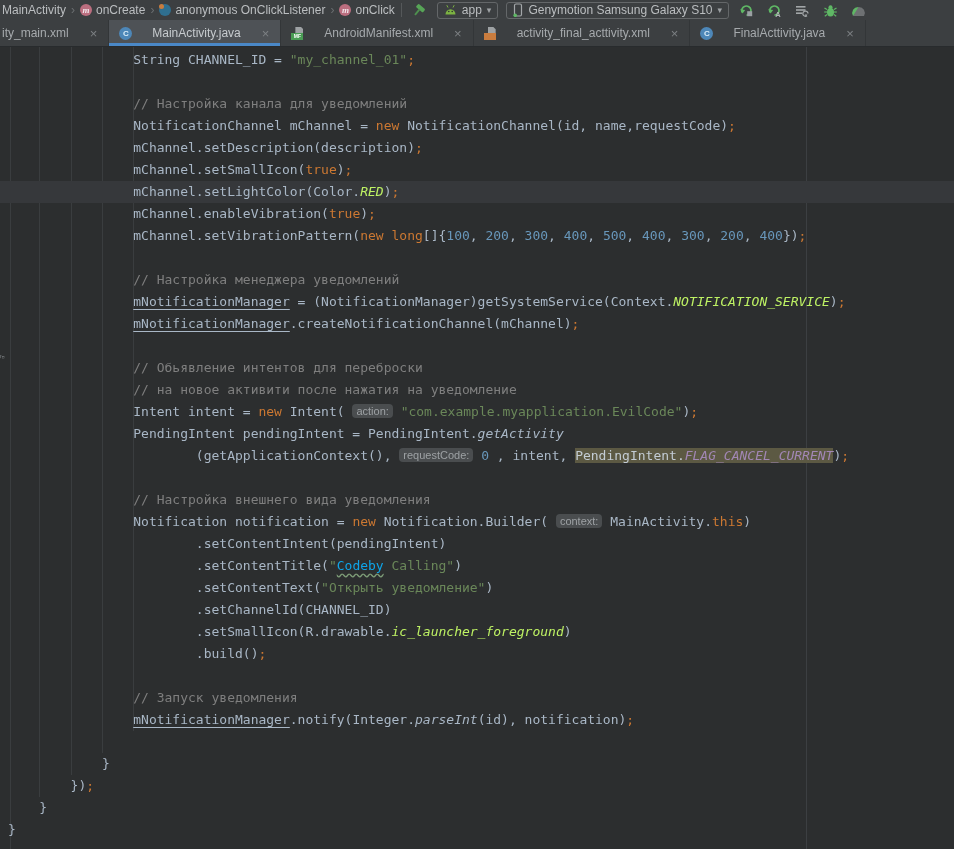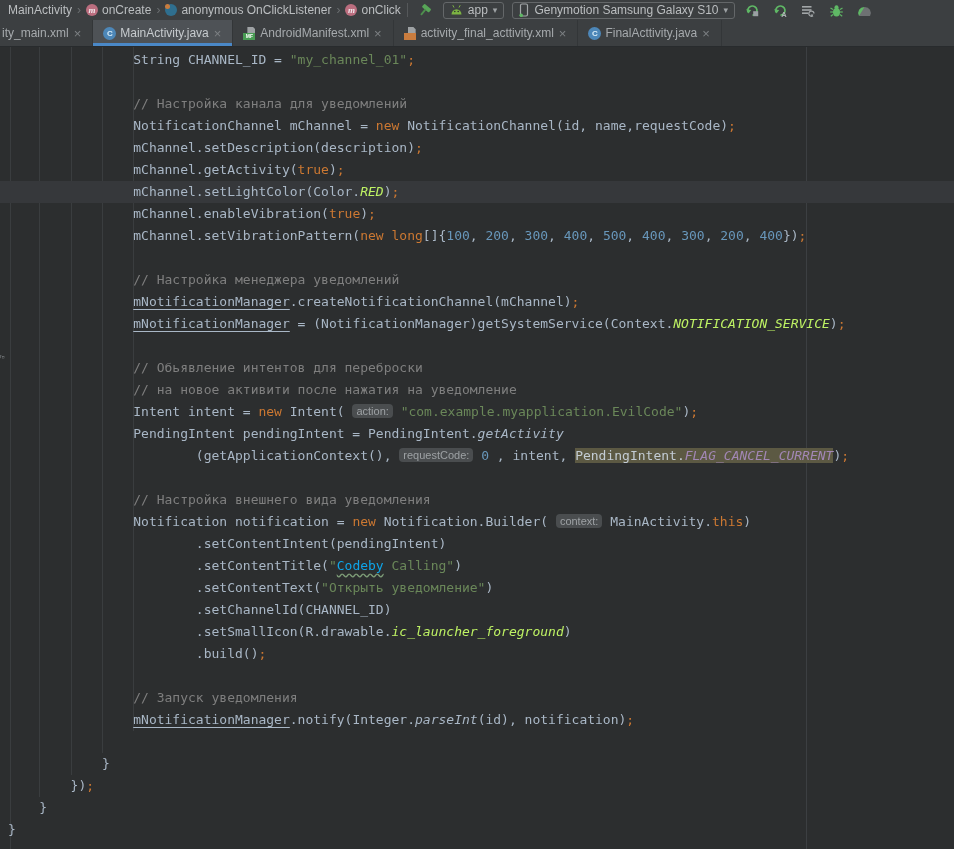--- a/index.html
+++ b/index.html
@@ -10,21 +10,21 @@
     font-family:"Liberation Sans", sans-serif;
     -webkit-font-smoothing:antialiased;
   }
   .app { width:954px; height:849px; position:relative; }
 
   
   .toolbar {
     height:20px; background:#3C3F41; display:flex; align-items:center;
     font-size:12px; color:#BBBEC0; overflow:hidden; white-space:nowrap;
   }
-  .crumbs { display:flex; align-items:flex-end; padding-left:8px; flex:0 0 auto; }
+  .crumbs { display:flex; align-items:flex-end; padding-left:2px; flex:0 0 auto; }
   .crumb { display:flex; align-items:center; gap:4px; cursor:default; }
   .crumb-sep { color:#6A6E70; margin:0 5px; font-size:12px; }
   .bc-ic { width:12px; height:12px; border-radius:50%; display:inline-block;
            text-align:center; font:italic bold 9px/12px "Liberation Serif", serif; color:#F0E5EA; }
   .bc-ic.method { background:#BB6E7F; }
   .bc-ic.anon { background:#2F6F8F; position:relative; }
   .bc-ic.anon::after { content:""; position:absolute; left:0; top:0; width:5px; height:5px;
            border-radius:50%; background:#C97C3E; }
   .tb-right { display:flex; align-items:center; margin-left:6px; gap:8px; flex:1 1 auto; }
   .vsep { width:1px; height:14px; background:#55585A; flex:0 0 auto; }
@@ -36,21 +36,21 @@
   .combo .arrow { color:#9DA1A4; font-size:9px; }
   .actions { display:flex; align-items:center; gap:9px; }
   .cut { margin-right:-8px; }
 
   
   .tabbar {
     height:27px; background:#3C3F41; display:flex; align-items:stretch;
     border-bottom:1px solid #282B2D; overflow:hidden; white-space:nowrap;
   }
   .tab {
-    display:flex; align-items:center; gap:4px; padding:0 10px; font-size:12px; color:#A6AAAD;
+    display:flex; align-items:center; gap:20px; padding:0 10px; font-size:12px; color:#A6AAAD;
     position:relative; border-right:1px solid #333638; cursor:pointer;
   }
   .tab.first { padding-left:2px; }
   .tab.active { background:#4E5256; color:#C7CBCE; }
   .tab.active::after { content:""; position:absolute; left:0; right:0; bottom:0; height:3px; background:#4A88C7; }
   .tab .close { color:#7D8184; font-size:13px; line-height:13px; padding:0 1px; cursor:pointer; }
   .ticon { width:13px; height:13px; position:relative; display:inline-block; flex:0 0 auto; }
   .ticon.java { border-radius:50%; background:#4D87B8; color:#D9ECF8;
                 font:bold 8px/13px "Liberation Sans", sans-serif; text-align:center; }
   .ticon.doc .paper { position:absolute; top:0; right:1px; width:8px; height:8px; background:#9EA2A4;
@@ -232,28 +232,28 @@
     <div class="fm" style="top:716px">▫</div>
     <div class="fm" style="top:744px">▫</div>
     <div class="fm" style="top:778px">▫</div>
 
     <div id="code">
         <div class="cl"><span class="d">                String CHANNEL_ID = </span><span class="s">"my_channel_01"</span><span class="k">;</span></div>
         <div class="cl"></div>
         <div class="cl"><span class="c">                // Настройка канала для уведомлений</span></div>
         <div class="cl"><span class="d">                NotificationChannel mChannel = </span><span class="k">new</span><span class="d"> NotificationChannel(id, name,requestCode)</span><span class="k">;</span></div>
         <div class="cl"><span class="d">                mChannel.setDescription(description)</span><span class="k">;</span></div>
-        <div class="cl"><span class="d">                mChannel.getActivity(</span><span class="k">true</span><span class="d">)</span><span class="k">;</span></div>
+        <div class="cl"><span class="d">                mChannel.setSmallIcon(</span><span class="k">true</span><span class="d">)</span><span class="k">;</span></div>
         <div class="cl cur"><span class="d">                mChannel.setLightColor(Color.</span><span class="p">RED</span><span class="d">)</span><span class="k">;</span></div>
         <div class="cl"><span class="d">                mChannel.enableVibration(</span><span class="k">true</span><span class="d">)</span><span class="k">;</span></div>
         <div class="cl"><span class="d">                mChannel.setVibrationPattern(</span><span class="k">new</span><span class="d"> </span><span class="k">long</span><span class="d">[]{</span><span class="n">100</span><span class="d">, </span><span class="n">200</span><span class="d">, </span><span class="n">300</span><span class="d">, </span><span class="n">400</span><span class="d">, </span><span class="n">500</span><span class="d">, </span><span class="n">400</span><span class="d">, </span><span class="n">300</span><span class="d">, </span><span class="n">200</span><span class="d">, </span><span class="n">400</span><span class="d">})</span><span class="k">;</span></div>
         <div class="cl"></div>
         <div class="cl"><span class="c">                // Настройка менеджера уведомлений</span></div>
+        <div class="cl"><span class="d">                </span><span class="u">mNotificationManager</span><span class="d"> = (NotificationManager)getSystemService(Context.</span><span class="p">NOTIFICATION_SERVICE</span><span class="d">)</span><span class="k">;</span></div>
         <div class="cl"><span class="d">                </span><span class="u">mNotificationManager</span><span class="d">.createNotificationChannel(mChannel)</span><span class="k">;</span></div>
-        <div class="cl"><span class="d">                </span><span class="u">mNotificationManager</span><span class="d"> = (NotificationManager)getSystemService(Context.</span><span class="p">NOTIFICATION_SERVICE</span><span class="d">)</span><span class="k">;</span></div>
         <div class="cl"></div>
         <div class="cl"><span class="c">                // Обьявление интентов для переброски</span></div>
         <div class="cl"><span class="c">                // на новое активити после нажатия на уведомление</span></div>
         <div class="cl"><span class="d">                Intent intent = </span><span class="k">new</span><span class="d"> Intent( </span><span class="h">action:</span><span class="d"> </span><span class="s">"com.example.myapplication.EvilCode"</span><span class="d">)</span><span class="k">;</span></div>
         <div class="cl"><span class="d">                PendingIntent pendingIntent = PendingIntent.</span><span class="i">getActivity</span></div>
         <div class="cl"><span class="d">                        (getApplicationContext(), </span><span class="h">requestCode:</span><span class="d"> </span><span class="n">0</span><span class="d"> , intent, </span><span class="hd">PendingIntent.</span><span class="hp">FLAG_CANCEL_CURRENT</span><span class="d">)</span><span class="k">;</span></div>
         <div class="cl"></div>
         <div class="cl"><span class="c">                // Настройка внешнего вида уведомления</span></div>
         <div class="cl"><span class="d">                Notification notification = </span><span class="k">new</span><span class="d"> Notification.Builder( </span><span class="h">context:</span><span class="d"> MainActivity.</span><span class="k">this</span><span class="d">)</span></div>
         <div class="cl"><span class="d">                        .setContentIntent(pendingIntent)</span></div>

